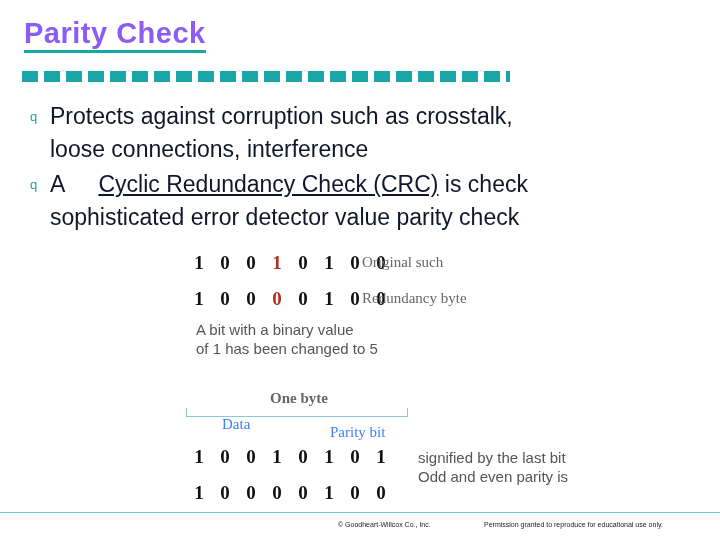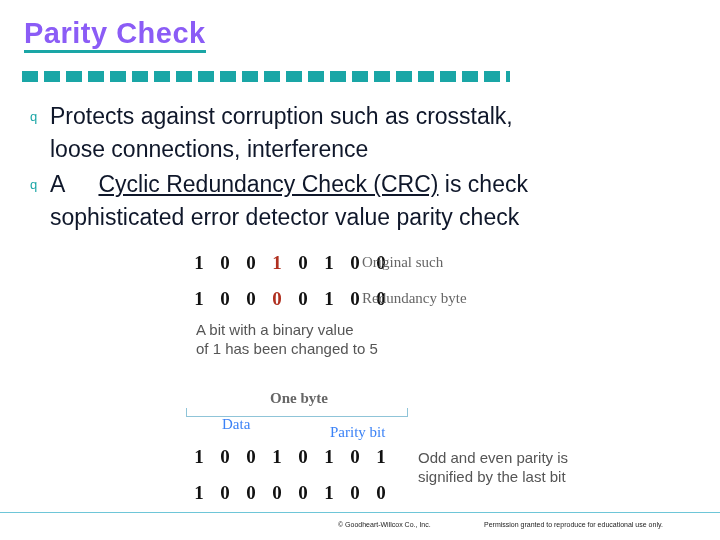--- a/index.html
+++ b/index.html
@@ -212,22 +212,22 @@
     </div>
 
     <div class="bits-row" style="left:186px; top:242px;">
       <span class="bit">1</span><span class="bit">0</span><span class="bit">0</span><span class="bit">0</span><span class="bit">0</span><span class="bit">1</span><span class="bit">0</span>
     </div>
     <div class="bits-row" style="left:368px; top:242px;">
       <span class="bit">0</span>
     </div>
 
     <div class="caption-block" style="left:418px; top:208px;">
+      <div>signified by the last bit</div>
       <div>Odd and even parity is</div>
-      <div>signified by the last bit</div>
     </div>
 
   </div>
 
   <div class="footer-rule"></div>
   <div class="footer footer-copyright">© Goodheart-Willcox Co., Inc.</div>
   <div class="footer footer-permission">Permission granted to reproduce for educational use only.</div>
 
 </div>
 

